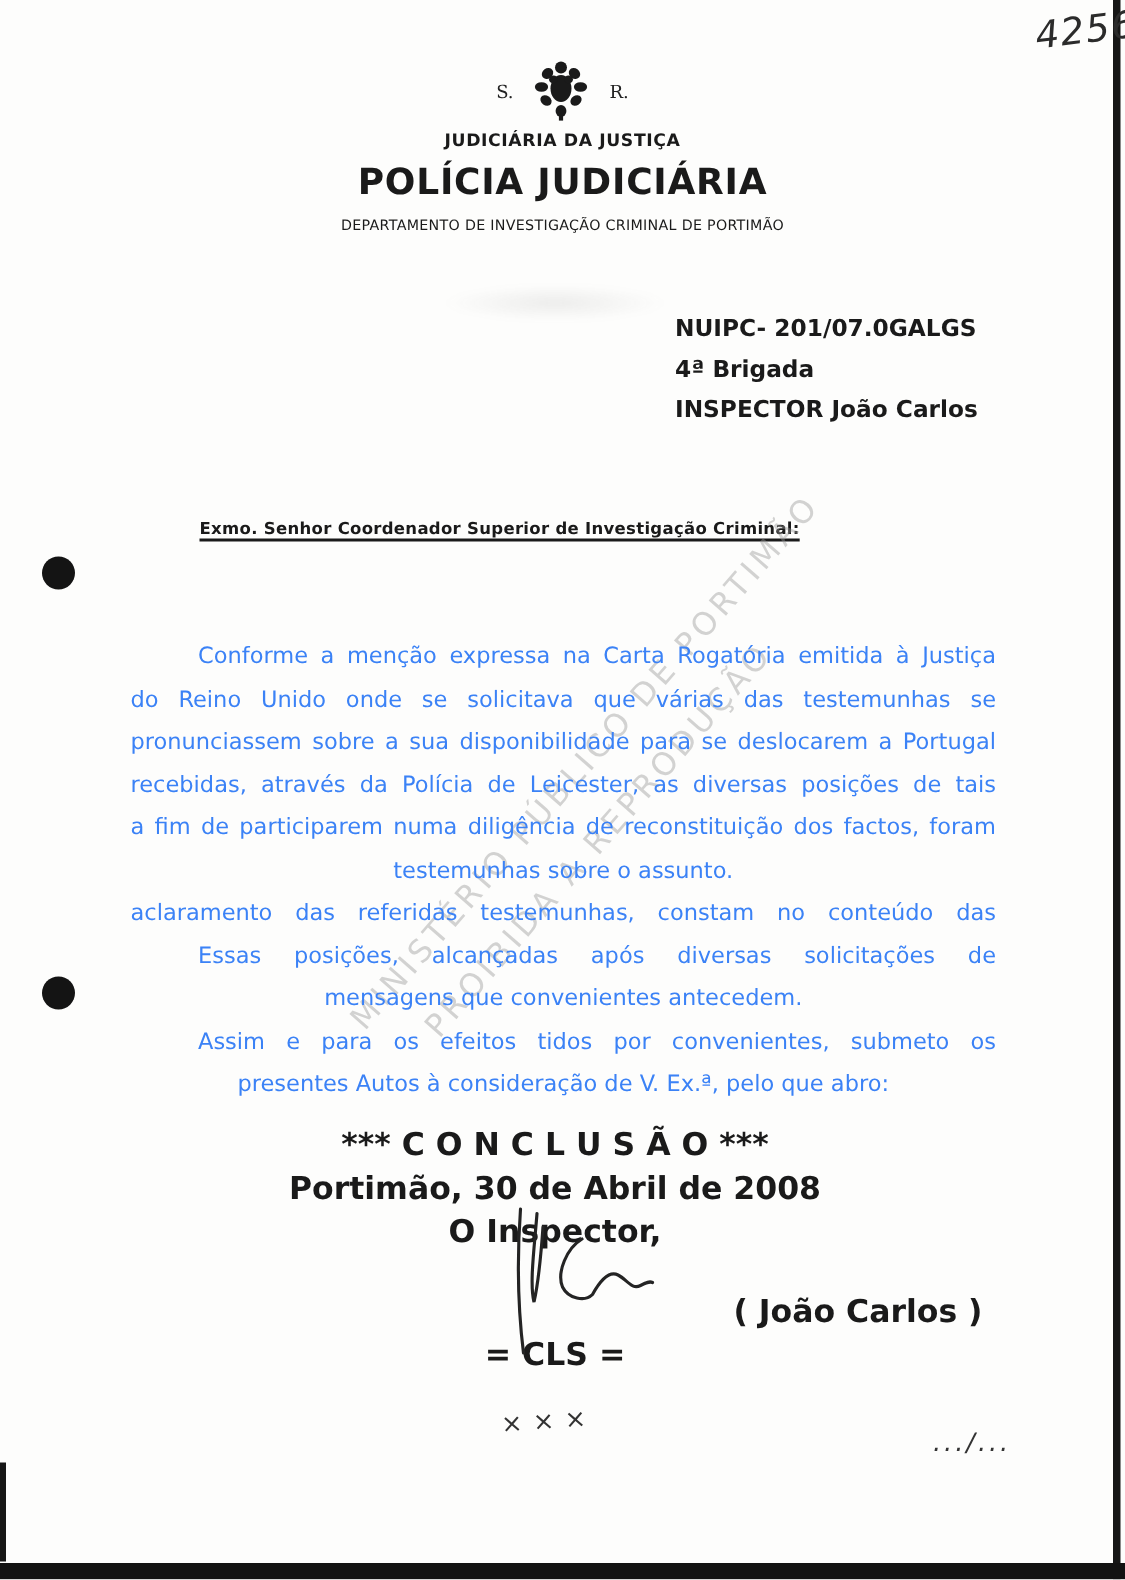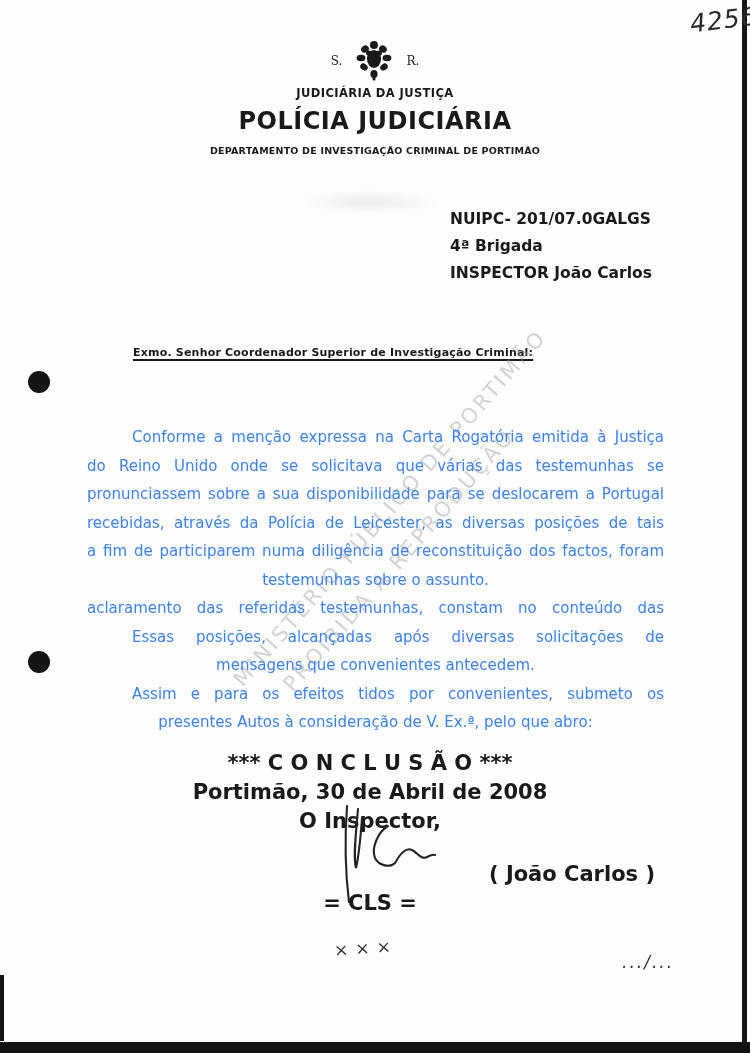--- a/index.html
+++ b/index.html
@@ -25,21 +25,21 @@
     position:absolute;left:690px;top:6px;width:58px;
     font-size:25px;color:#2b2b2b;font-style:italic;
     transform:rotate(-7deg);letter-spacing:1px;
   }
   
   .header{position:absolute;left:0;top:38px;width:750px;text-align:center;}
   .emblem-row{display:flex;align-items:center;justify-content:center;gap:10px;height:46px;}
   .sr{font-family:"DejaVu Serif",serif;font-size:12px;color:#222;}
   .ministry{margin-top:2px;font-size:11.5px;font-weight:bold;letter-spacing:0.4px;}
   .agency{margin-top:7px;font-size:24px;font-weight:600;letter-spacing:0.5px;}
-  .department{margin-top:10px;font-size:9.5px;font-weight:bold;letter-spacing:0.2px;}
+  .department{margin-top:10px;font-size:9.5px;font-weight:normal;letter-spacing:0.2px;}
   
   .reference{position:absolute;left:450px;top:206px;font-size:15.5px;font-weight:bold;line-height:27px;}
   
   .salutation{
     position:absolute;left:133px;top:346px;width:560px;
     font-size:11px;font-weight:bold;
     text-decoration:underline;text-decoration-thickness:2px;text-underline-offset:3px;
     text-decoration-skip-ink:none;
     letter-spacing:0.2px;
   }

